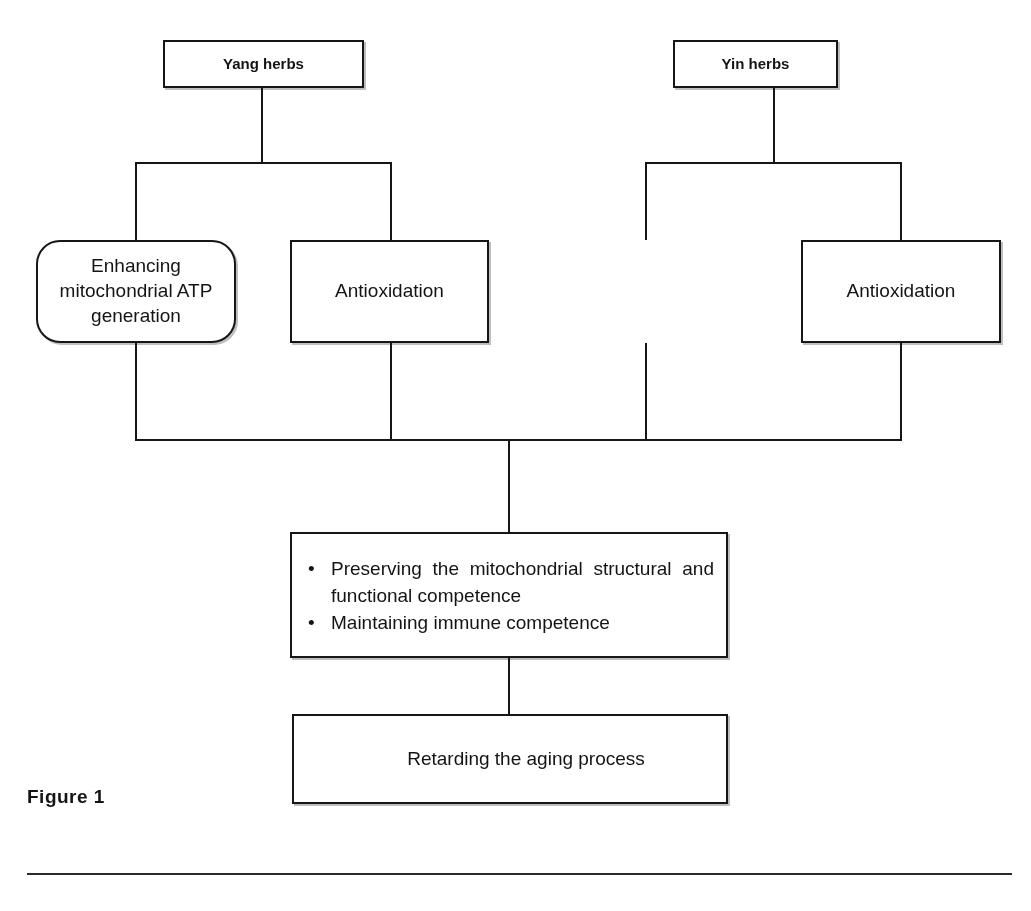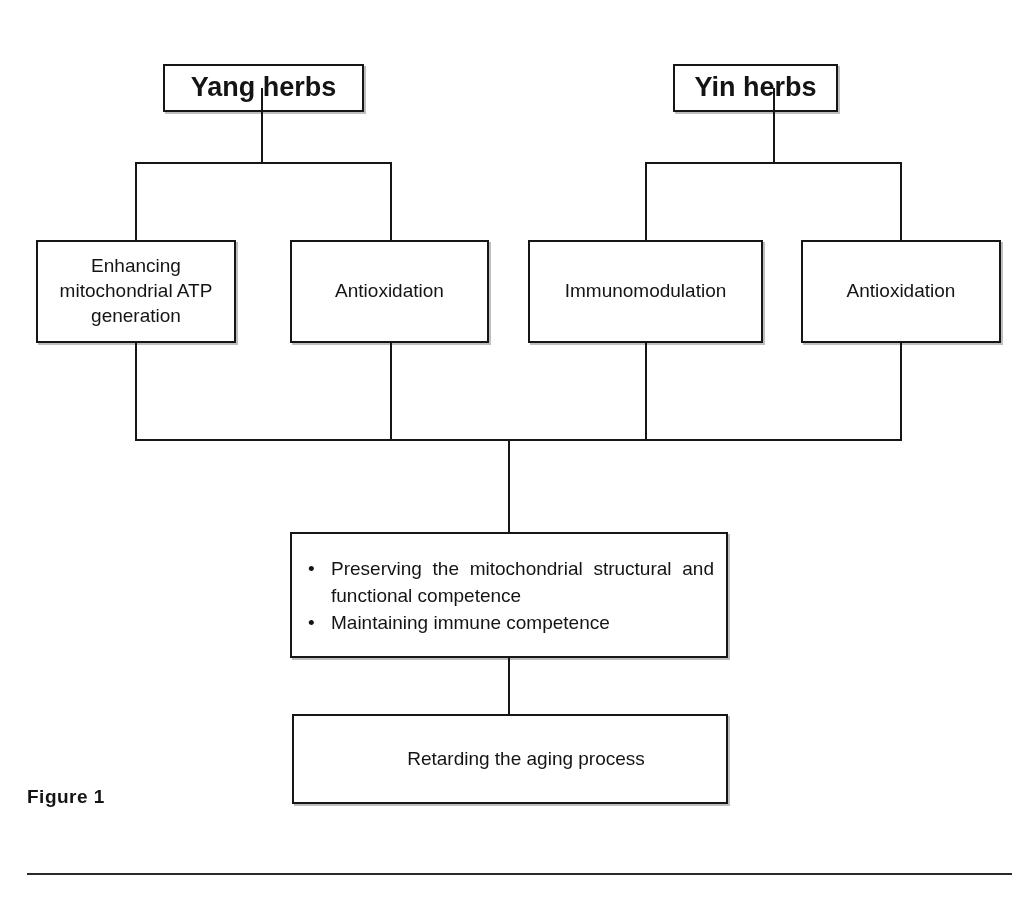--- a/index.html
+++ b/index.html
@@ -23,22 +23,21 @@
     border: 2px solid #161616;
     box-shadow: 2px 2px 0 rgba(110,110,110,0.45);
     display: flex;
     align-items: center;
     justify-content: center;
     text-align: center;
     line-height: 1.3;
   }
   .node.header {
     font-weight: bold;
-    font-size: 27px;
-    margin-top: 24px;
+    font-size: 15px;
   }
   .node.mech {
     font-size: 19px;
   }
   .line {
     position: absolute;
     background: #161616;
   }
   .outcome-box {
     position: absolute;
@@ -85,21 +84,21 @@
     font-size: 18px;
   }
   .caption-rule {
     position: absolute;
     left: 27px;
     top: 873px;
     width: 985px;
     height: 2px;
     background: #2a2a2a;
   }
-  .pad-narrow { padding: 16px 18px; }
+  .pad-narrow { padding: 16px 18px; border-radius: 24px; }
 </style>
 </head>
 <body>
 
 <div class="figure-canvas">
 
   <div class="node header" style="left:163px; top:40px; width:201px; height:48px;">
     <span>Yang herbs</span>
   </div>
   <div class="node header" style="left:673px; top:40px; width:165px; height:48px;">
@@ -115,23 +114,20 @@
   <div class="line" style="left:135px; top:162px; width:2px; height:78px;"></div>
   <div class="line" style="left:390px; top:162px; width:2px; height:78px;"></div>
   <div class="line" style="left:645px; top:162px; width:2px; height:78px;"></div>
   <div class="line" style="left:900px; top:162px; width:2px; height:78px;"></div>
 
   <div class="node mech pad-narrow" style="left:36px; top:240px; width:200px; height:103px;">
     <span>Enhancing mitochondrial ATP generation</span>
   </div>
   <div class="node mech" style="left:290px; top:240px; width:199px; height:103px;">
     <span>Antioxidation</span>
-  </div>
-  <div class="node mech" style="left:528px; top:240px; width:235px; height:103px;">
-    <span>Immunomodulation</span>
   </div>
   <div class="node mech" style="left:801px; top:240px; width:200px; height:103px;">
     <span>Antioxidation</span>
   </div>
 
   <div class="line" style="left:135px; top:343px; width:2px; height:98px;"></div>
   <div class="line" style="left:390px; top:343px; width:2px; height:98px;"></div>
   <div class="line" style="left:645px; top:343px; width:2px; height:98px;"></div>
   <div class="line" style="left:900px; top:343px; width:2px; height:98px;"></div>
 

